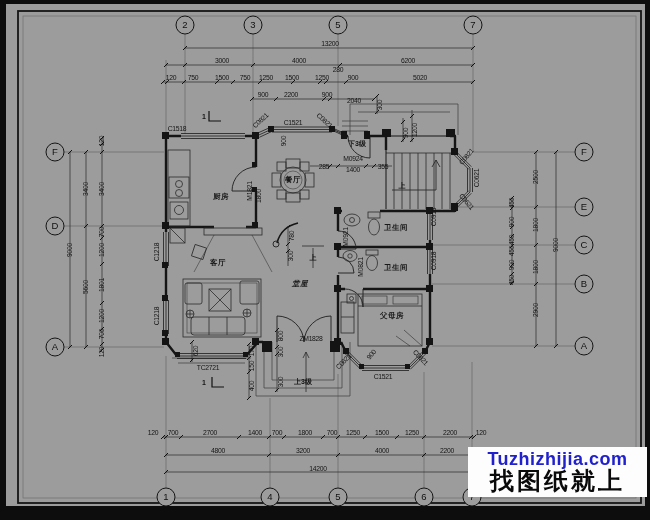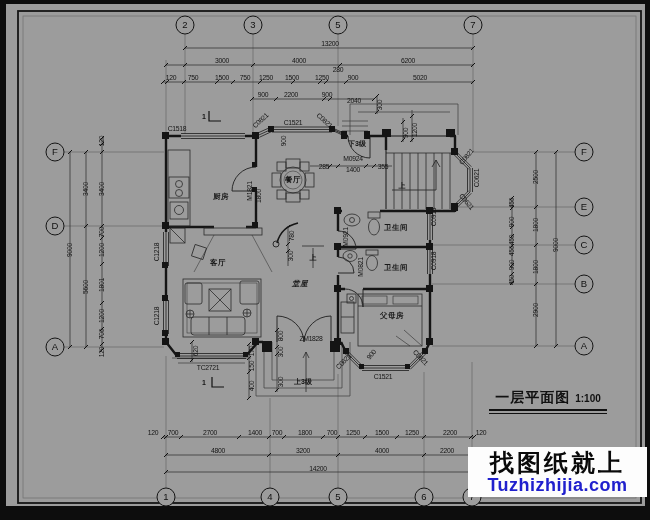--- a/index.html
+++ b/index.html
@@ -310,26 +310,18 @@
       <span class="lbl dim" style="left: 415px; top: 130px; transform: translate(-50%, -50%) rotate(-90deg);">1200</span>
       <span class="lbl dim" style="left: 196px; top: 351px; transform: translate(-50%, -50%) rotate(-90deg);">620</span>
       <span class="lbl dim" style="left: 252px; top: 351px; transform: translate(-50%, -50%) rotate(-90deg);">170</span>
       <span class="lbl dim" style="left: 252px; top: 366px; transform: translate(-50%, -50%) rotate(-90deg);">150</span>
       <span class="lbl dim" style="left: 252px; top: 386px; transform: translate(-50%, -50%) rotate(-90deg);">400</span>
       <span class="lbl dim" style="left: 281px; top: 336px; transform: translate(-50%, -50%) rotate(-90deg);">800</span>
       <span class="lbl dim" style="left: 281px; top: 352px; transform: translate(-50%, -50%) rotate(-90deg);">300</span>
       <span class="lbl dim" style="left: 281px; top: 382px; transform: translate(-50%, -50%) rotate(-90deg);">300</span>
     </div>
 
-  <div id="titleblock">
-    <div class="t-row">
-      <span id="title-text">一层平面图</span>
-      <span id="title-scale">1:100</span>
-    </div>
-    <div class="t-ul1"></div>
-    <div class="t-ul2"></div>
-  </div>
 
   <div id="watermark">
+    <div id="wm-line2">Tuzhizhijia.com</div>
     <div id="wm-line1">找图纸就上</div>
-    <div id="wm-line2">Tuzhizhijia.com</div>
   </div>
 </div>
 
 </body></html>

